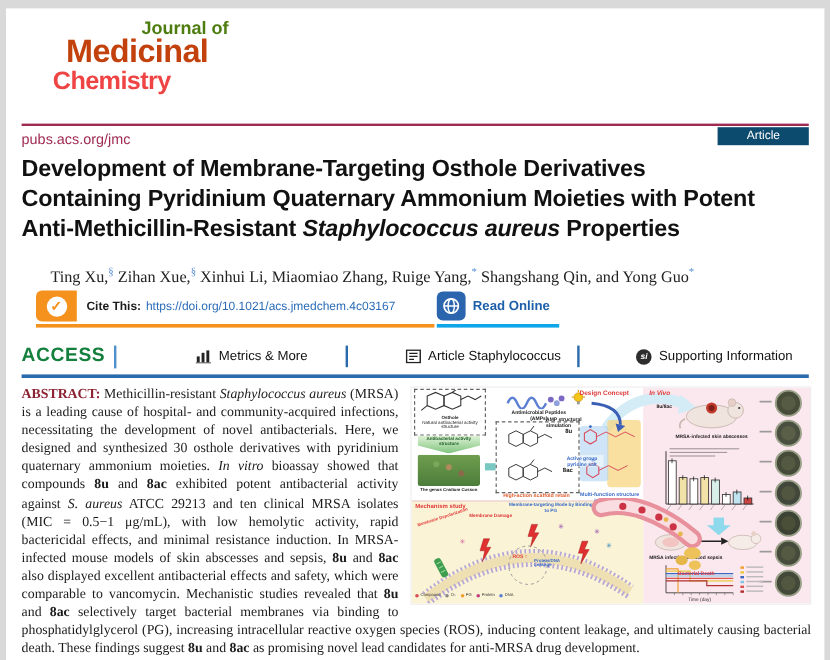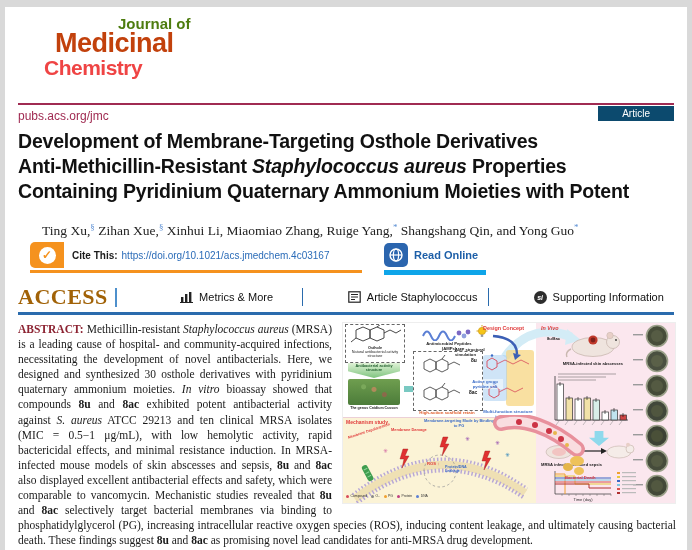--- a/index.html
+++ b/index.html
@@ -29,29 +29,29 @@
 
   
   .cite-section{position:absolute;left:30px;top:240px;width:332px;height:30px;display:flex;
                 align-items:center;border-bottom:3px solid #F5921E;}
   .cite-chip{width:34px;height:26px;background:#F5921E;border-radius:5px 0 0 5px;display:flex;
              align-items:center;justify-content:center;}
   .check-circle{width:17px;height:17px;border-radius:50%;background:#fff;color:#F5921E;
                 font-size:12px;font-weight:bold;display:flex;align-items:center;justify-content:center;}
   .cite-label{font-size:10px;font-weight:bold;margin-left:8px;white-space:nowrap;}
   .cite-url{font-size:10px;color:#2B6CB8;margin-left:4px;white-space:nowrap;}
-  .read-section{position:absolute;left:384px;top:240px;width:102px;height:30px;display:flex;
-                align-items:center;border-bottom:5px solid #0ea5e9;}
+  .read-section{position:absolute;left:364px;top:240px;width:102px;height:30px;display:flex;
+                align-items:center;border-bottom:3px solid #0ea5e9;}
   .read-chip{width:24px;height:24px;background:#2B65AE;border-radius:5px;display:flex;
              align-items:center;justify-content:center;}
   .read-label{font-size:11px;font-weight:bold;color:#1D5FA8;margin-left:6px;white-space:nowrap;}
 
   
   .access-row{position:absolute;left:18px;top:284px;width:656px;height:26px;display:flex;align-items:center;}
-  .access-word{font-size:22px;font-weight:bold;color:#a16207;letter-spacing:.5px;font-family:Liberation Serif, serif;}
+  .access-word{font-size:16px;font-weight:bold;color:#15803d;letter-spacing:.5px;}
   .access-bar-sep{width:2.5px;height:19px;background:#4E90CC;margin-left:7px;}
   .access-item{flex:1;display:flex;align-items:center;justify-content:center;gap:6px;
                font-size:11px;color:#111;padding-left:34px;}
   .vsep{width:1.5px;height:18px;background:#2A6BAD;}
   .si-circle{width:13px;height:13px;border-radius:50%;background:#2d2d2d;color:#fff;font-size:7px;
              font-weight:bold;display:flex;align-items:center;justify-content:center;font-style:italic;}
   .thick-rule{position:absolute;left:18px;top:312px;width:656px;height:3px;background:#2A6BAD;}
 
   
   .abstract{position:absolute;left:18px;top:322px;width:658px;font-family:"Liberation Serif",serif;
@@ -104,22 +104,22 @@
 
   <div class="logo-prefix">Journal of</div>
   <div class="logo-l1">Medicinal</div>
   <div class="logo-l2">Chemistry</div>
   <div class="brand-rule"></div>
   <div class="site-url">pubs.acs.org/jmc</div>
   <div class="article-badge">Article</div>
 
   <div class="title">
     <div>Development of Membrane-Targeting Osthole Derivatives</div>
+    <div>Containing Pyridinium Quaternary Ammonium Moieties with Potent</div>
     <div><span>Anti-Methicillin-Resistant </span><span class="ital">Staphylococcus aureus</span><span> Properties</span></div>
-    <div>Containing Pyridinium Quaternary Ammonium Moieties with Potent</div>
   </div>
   <div class="authors">
     <span>Ting Xu,</span><sup>§</sup><span> Zihan Xue,</span><sup>§</sup><span> Xinhui Li, Miaomiao Zhang, Ruige Yang,</span><sup>*</sup><span> Shangshang Qin, and Yong Guo</span><sup>*</sup>
   </div>
 
   <div class="cite-section">
     <div class="cite-chip">
       <div class="check-circle">✓</div>
     </div>
     <span class="cite-label">Cite This:</span>

